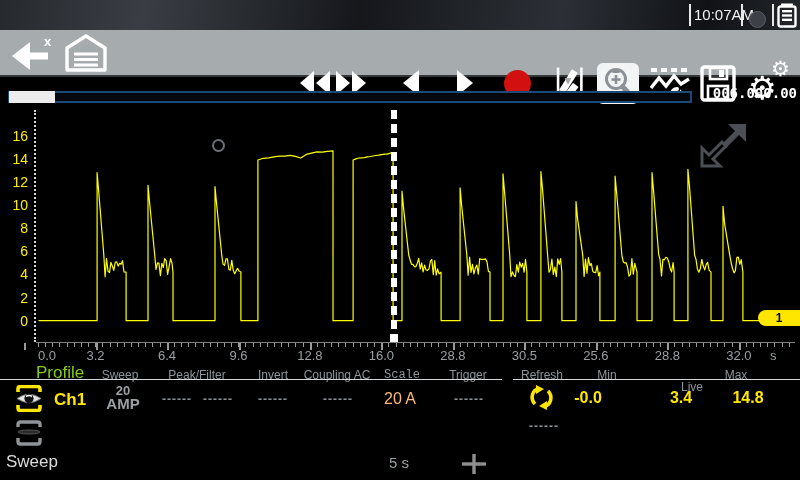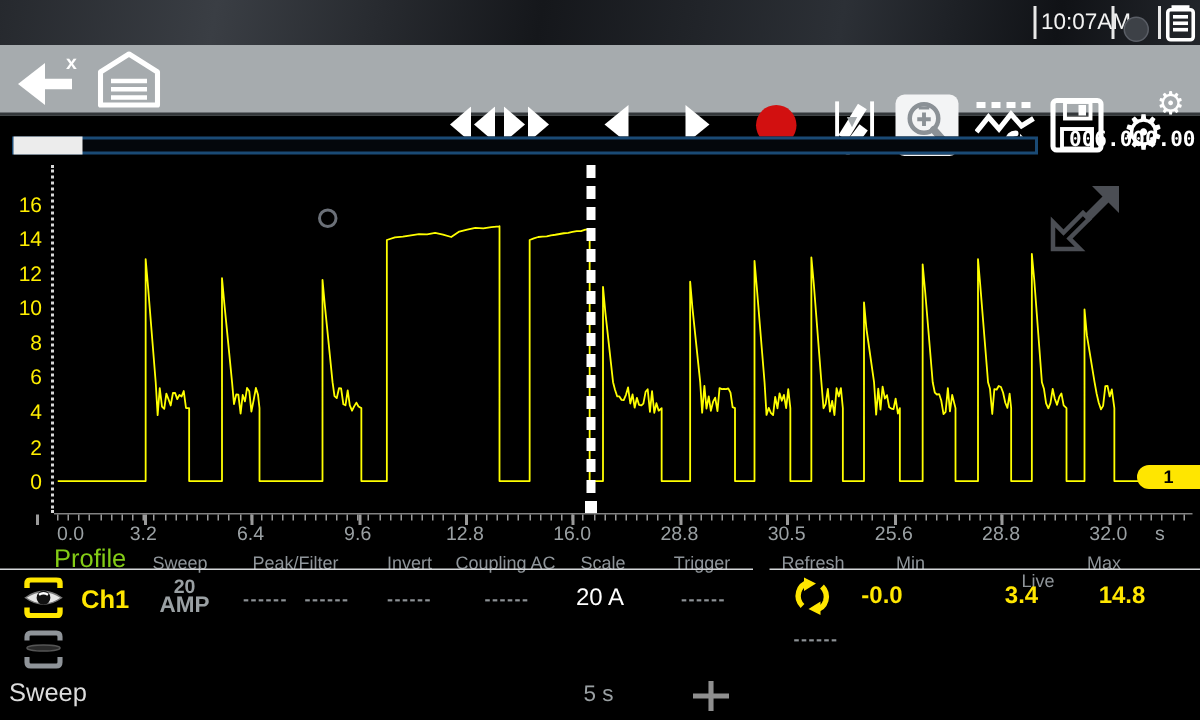--- a/index.html
+++ b/index.html
@@ -47,21 +47,21 @@
   #profile-label{left:8px;top:363px;color:#84cc16;font-size:17px;margin-left:28px;}
   .colh{position:absolute;top:368px;color:#8f959a;font-size:12px;transform:translateX(-50%);white-space:nowrap;}
   .sepline{top:379px;height:1px;background:#d5d8da;}
 
   
   .yellow{color:#ffe600;}
   #ch1-name{left:54px;top:390px;font-size:17px;font-weight:bold;}
   .probe{position:absolute;color:#9aa0a3;font-weight:bold;transform:translateX(-50%);text-align:center;}
   .dashcell{position:absolute;top:392px;color:#8d9296;font-size:12px;font-weight:bold;
       letter-spacing:1px;transform:translateX(-50%);}
-  #scale-val{left:400px;top:390px;color:#ffffff;font-size:16px;transform:translateX(-50%);position:absolute;}
+  #scale-val{left:400px;top:390px;color:#fdba74;font-size:16px;transform:translateX(-50%);position:absolute;}
   .mval{position:absolute;top:389px;font-size:16px;font-weight:bold;transform:translateX(-50%);}
 
   #sweep-label{left:6px;top:452px;color:#dcdcdc;font-size:17px;}
   #sweep-val{left:389px;top:454px;color:#9aa0a3;font-size:15px;cursor:pointer;}
 
   svg{display:block;}
   text{font-family:"Liberation Sans",sans-serif;}
 </style>
 </head>
 <body>
@@ -311,21 +311,21 @@
     <div class="xlab" style="left: 738.88px;">32.0</div>
   </div>
 <div id="xunit" class="abs">s</div>
 
 <div id="profile-label" class="abs">Profile</div>
 <div id="colheaders">
     <div class="colh" style="left: 120px;">Sweep</div>
     <div class="colh" style="left: 197px;">Peak/Filter</div>
     <div class="colh" style="left: 273px;">Invert</div>
     <div class="colh" style="left: 337px;">Coupling AC</div>
-    <div class="colh" style="left: 402px;">Scale</div>
+    <div class="colh" style="left: 402px; font-family: Liberation Mono, monospace;">Scale</div>
     <div class="colh" style="left: 468px;">Trigger</div>
     <div class="colh" style="left: 542px;">Refresh</div>
     <div class="colh" style="left: 607px;">Min</div>
     <div class="colh" style="left: 692px; margin-top: 12px;">Live</div>
     <div class="colh" style="left: 736px;">Max</div>
   </div>
 <div class="abs sepline" style="left:0;width:502px"></div>
 <div class="abs sepline" style="left:513px;width:287px"></div>
 
 <div class="abs" style="left:15px;top:385px;width:28px;height:27px">

